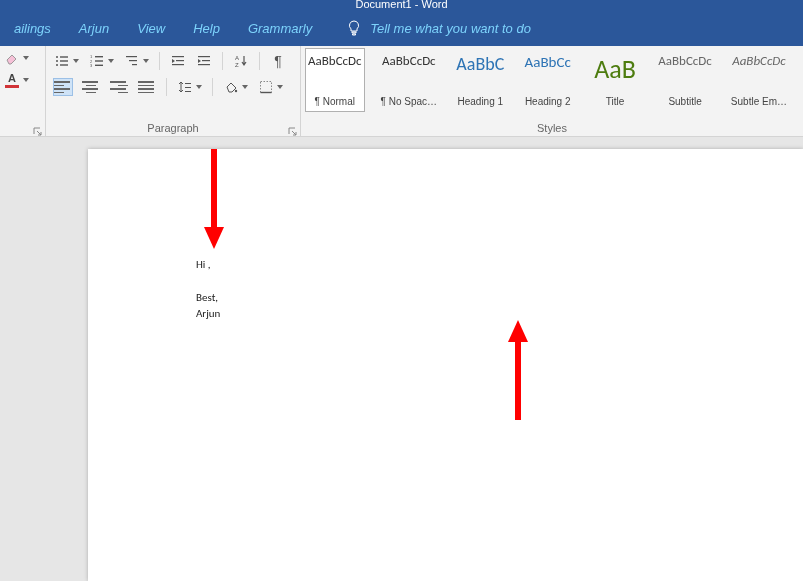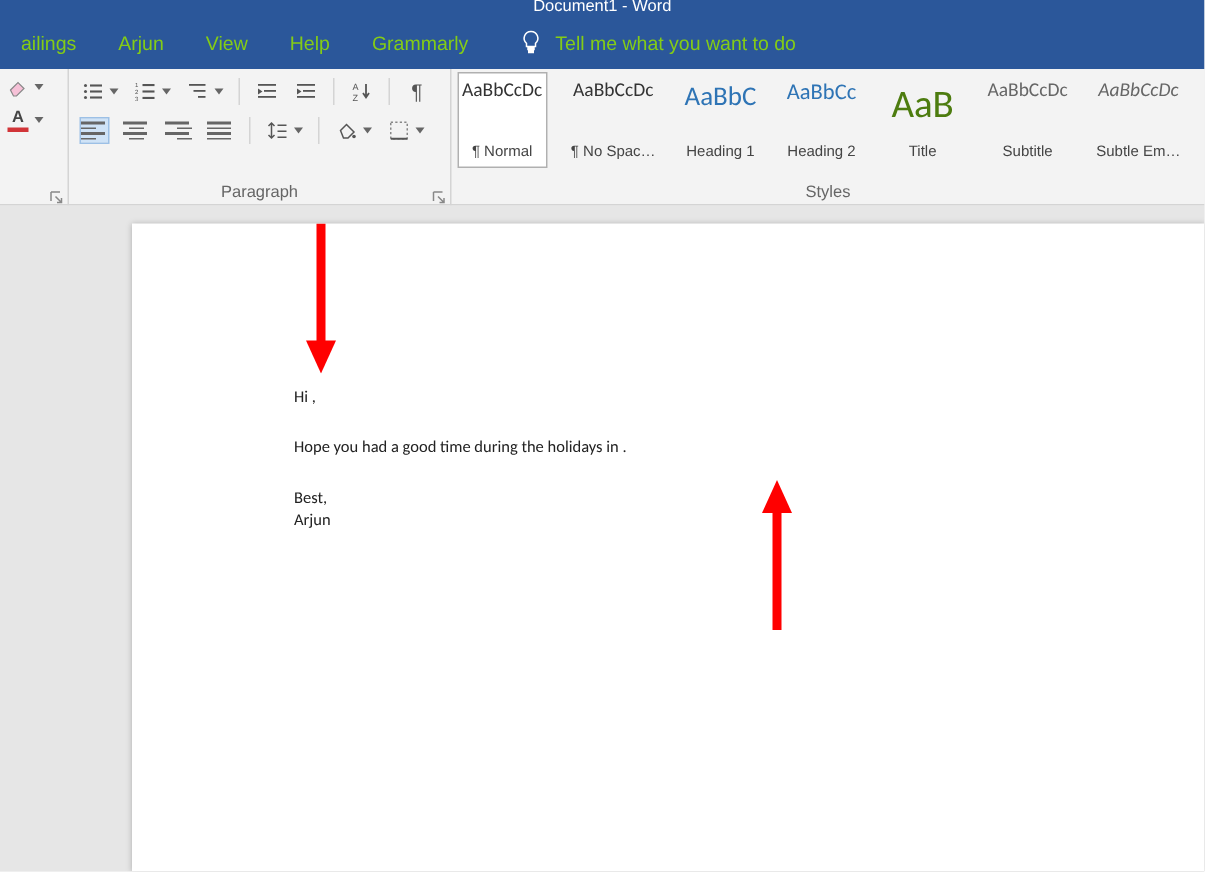--- a/index.html
+++ b/index.html
@@ -16,26 +16,27 @@
     color: #fff;
     height: 10px;
     display: flex;
     justify-content: center;
     align-items: flex-end;
     font-size: 11px;
     overflow: hidden;
   }
   .tab-bar {
     background: #2b579a;
-    color: #84cc16;
+    color: #7dd3fc;
     height: 36px;
     display: flex;
     align-items: center;
     padding-left: 0;
     font-size: 13px;
+    font-style: italic;
   }
   .tab {
     padding: 0 14px;
     height: 36px;
     display: flex;
     align-items: center;
     cursor: pointer;
   }
   .tellme-wrap {
     display: flex;
@@ -400,21 +401,20 @@
     <div class="group-label">
       <span>Styles</span>
     </div>
   </div>
 
 </div>
 
 <div class="workspace">
   <div class="page">
     <p class="doc-p">Hi ,</p>
-    <p class="doc-p">Hope you had a good time during the holidays in .</p>
     <p>Best,</p>
     <p>Arjun</p>
   </div>
 
   <div class="arrow" style="left:202px; top:12px;">
     <svg width="24" height="100">
         <line x1="12" y1="0" x2="12" y2="82" stroke="#ff0000" stroke-width="6"></line>
         <polygon points="2,78 22,78 12,100" fill="#ff0000"></polygon>
       </svg>
   </div>

